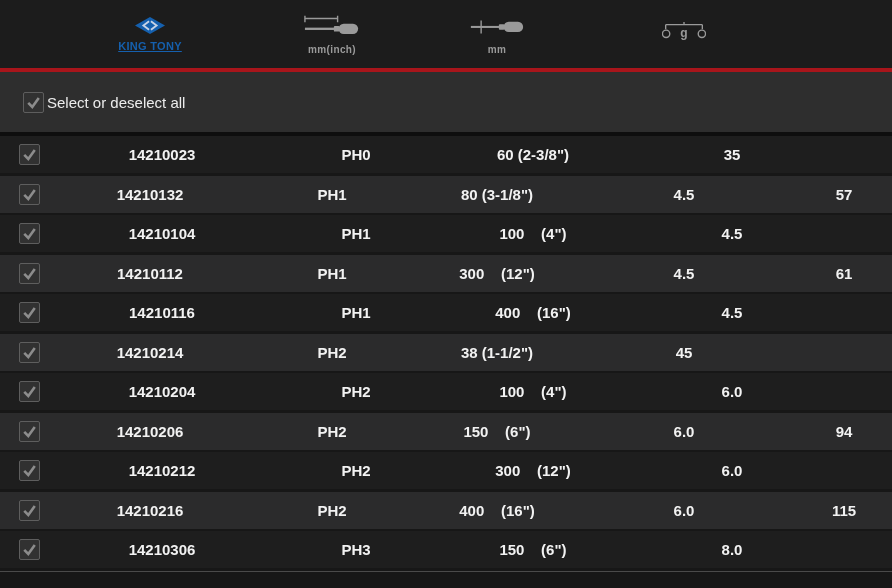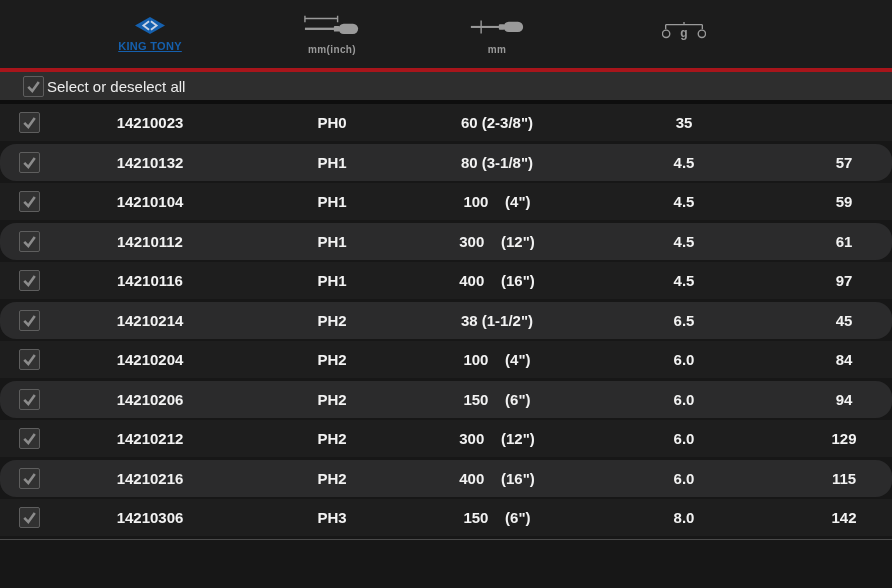--- a/index.html
+++ b/index.html
@@ -19,31 +19,31 @@
   .table-header{height:68px;background:#1c1c1c;display:grid;grid-template-columns:var(--cols);align-items:center;}
   .hcol{display:flex;flex-direction:column;align-items:center;justify-content:center;gap:2px;}
   .hlabel{font-size:10px;font-weight:bold;color:var(--icon-gray);letter-spacing:.4px;}
   .brand-name{font-size:11px;font-weight:900;color:var(--brand-blue);letter-spacing:.3px;text-decoration:underline;}
   .scale-wrap{position:relative;display:inline-block;}
   .g-label{position:absolute;left:0;top:7px;width:100%;text-align:center;font-size:12px;font-weight:bold;color:var(--icon-gray);}
 
   .red-divider{height:4px;background:var(--accent-red);}
 
   
-  .select-all-bar{height:32px;background:#2e2e2e;border-bottom:4px solid #0e0e0e;display:flex;align-items:center;padding-left:23px;}
+  .select-all-bar{height:64px;background:#2e2e2e;border-bottom:4px solid #0e0e0e;display:flex;align-items:center;padding-left:23px;}
   .select-all-label{color:#ececec;font-size:15px;margin-left:3px;}
 
   
   .checkbox{width:21px;height:21px;background:#313131;border:1px solid #5e5e5e;border-radius:2px;display:flex;align-items:center;justify-content:center;cursor:pointer;flex:none;}
   .checkbox svg{display:block;}
 
   
   .row{display:grid;grid-template-columns:var(--cols);align-items:center;height:37px;margin-bottom:2.5px;cursor:pointer;}
-  .row.dark{background:var(--row-dark);}
-  .row.light{background:var(--row-light);border-radius:16px;}
+  .row.dark{background:var(--row-dark);gap:12px;}
+  .row.light{background:var(--row-light);}
   .cell{color:#f2f2f2;font-size:15px;font-weight:bold;text-align:center;}
   .cell.length{white-space:pre;}
   .cell.check{display:flex;justify-content:center;}
   .end-line{height:1px;background:#4a4a4a;margin-top:1px;}
 </style>
 </head>
 <body>
 
 <div class="app">
 
@@ -194,21 +194,20 @@
         <div class="cell check">
           <span class="checkbox">
             <svg width="17" height="17" viewBox="0 0 21 21">
               <polyline points="4,11 9,16 17,5" fill="none" stroke="#8c8c8c" stroke-width="3.2"></polyline>
             </svg>
           </span>
         </div>
         <div class="cell">14210214</div>
         <div class="cell">PH2</div>
         <div class="cell length">38 (1-1/2")</div>
-        <div class="cell">6.5</div>
         <div class="cell">45</div>
       </div>
 
       <div class="row dark">
         <div class="cell check">
           <span class="checkbox">
             <svg width="17" height="17" viewBox="0 0 21 21">
               <polyline points="4,11 9,16 17,5" fill="none" stroke="#8c8c8c" stroke-width="3.2"></polyline>
             </svg>
           </span>

